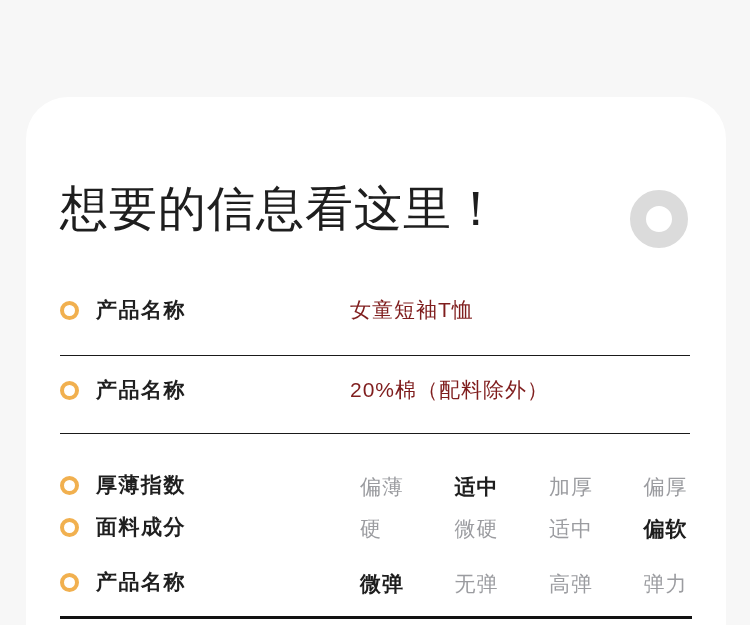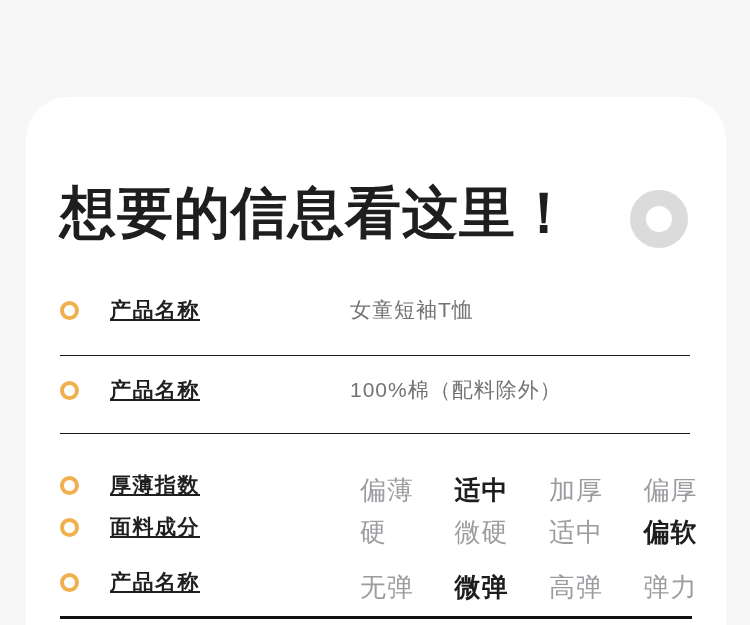--- a/index.html
+++ b/index.html
@@ -7,49 +7,49 @@
     position:relative; width:750px; height:625px; overflow:hidden;
     background:#f7f7f7;
     font-family:"Liberation Sans","DejaVu Sans",sans-serif;
   }
   .card {
     position:absolute; left:26px; top:97px; width:700px; height:528px;
     background:#ffffff; border-radius:42px 42px 0 0;
   }
   .title {
     position:absolute; left:34px; top:88px;
-    font-size:56px; font-weight:700; color:#1e1e1e;
+    font-size:48px; font-weight:400; color:#1e1e1e;
     letter-spacing:1px; line-height:1; white-space:nowrap;
   }
   .deco-ring {
     position:absolute; left:604px; top:93px; width:58px; height:58px;
     border:16px solid #dbdbdb; border-radius:50%; box-sizing:border-box;
   }
   .row {
     position:absolute; left:34px; width:656px; height:24px;
     display:flex; align-items:center;
   }
   .row1{top:201px} .row2{top:281px} .row3{top:376px} .row4{top:418px} .row5{top:473px}
   .bullet {
     width:11px; height:11px; border:4px solid #f1b04f; border-radius:50%;
     flex:0 0 auto;
   }
   .label {
-    margin-left:31px; font-size:21px; font-weight:700; color:#1f1f1f;
-    letter-spacing:1.5px; white-space:nowrap;text-decoration:underline;
+    margin-left:17px; font-size:21px; font-weight:700; color:#1f1f1f;
+    letter-spacing:1.5px; white-space:nowrap;
   }
   .value {
-    position:absolute; left:290px; font-size:21px; color:#737373;
+    position:absolute; left:290px; font-size:21px; color:#7f1d1d;
     letter-spacing:1px; white-space:nowrap;
   }
   .options {
     position:absolute; left:300px; top:0; height:24px;
     display:grid; grid-template-columns:repeat(4,94.5px); align-items:center;
   }
-  .opt { font-size:26px; color:#9b9ca0; letter-spacing:1px; white-space:nowrap; }
+  .opt { font-size:21px; color:#9b9ca0; letter-spacing:1px; white-space:nowrap; }
   .opt.selected { color:#1d1d1d; font-weight:700; }
   .divider { position:absolute; left:34px; width:630px; height:1px; background:#1a1a1a; }
   .d1{top:258px} .d2{top:336px}
   .bottom-line { position:absolute; left:34px; width:632px; top:519px; height:3px; background:#111111; }
 </style>
 </head>
 <body>
 
 <div class="page">
   <div class="card">
@@ -61,21 +61,21 @@
       <span class="bullet"></span>
       <span class="label">产品名称</span>
       <span class="value">女童短袖T恤</span>
     </div>
 
     <div class="divider d1"></div>
 
     <div class="row row2">
       <span class="bullet"></span>
       <span class="label">产品名称</span>
-      <span class="value">100%棉（配料除外）</span>
+      <span class="value">20%棉（配料除外）</span>
     </div>
 
     <div class="divider d2"></div>
 
     <div class="row row3">
       <span class="bullet"></span>
       <span class="label">厚薄指数</span>
       <span class="options">
         <span class="opt">偏薄</span>
         <span class="opt selected">适中</span>
@@ -92,22 +92,22 @@
         <span class="opt">微硬</span>
         <span class="opt">适中</span>
         <span class="opt selected">偏软</span>
       </span>
     </div>
 
     <div class="row row5">
       <span class="bullet"></span>
       <span class="label">产品名称</span>
       <span class="options">
+        <span class="opt selected">微弹</span>
         <span class="opt">无弹</span>
-        <span class="opt selected">微弹</span>
         <span class="opt">高弹</span>
         <span class="opt">弹力</span>
       </span>
     </div>
 
     <div class="bottom-line"></div>
   </div>
 </div>
 
 </body></html>

